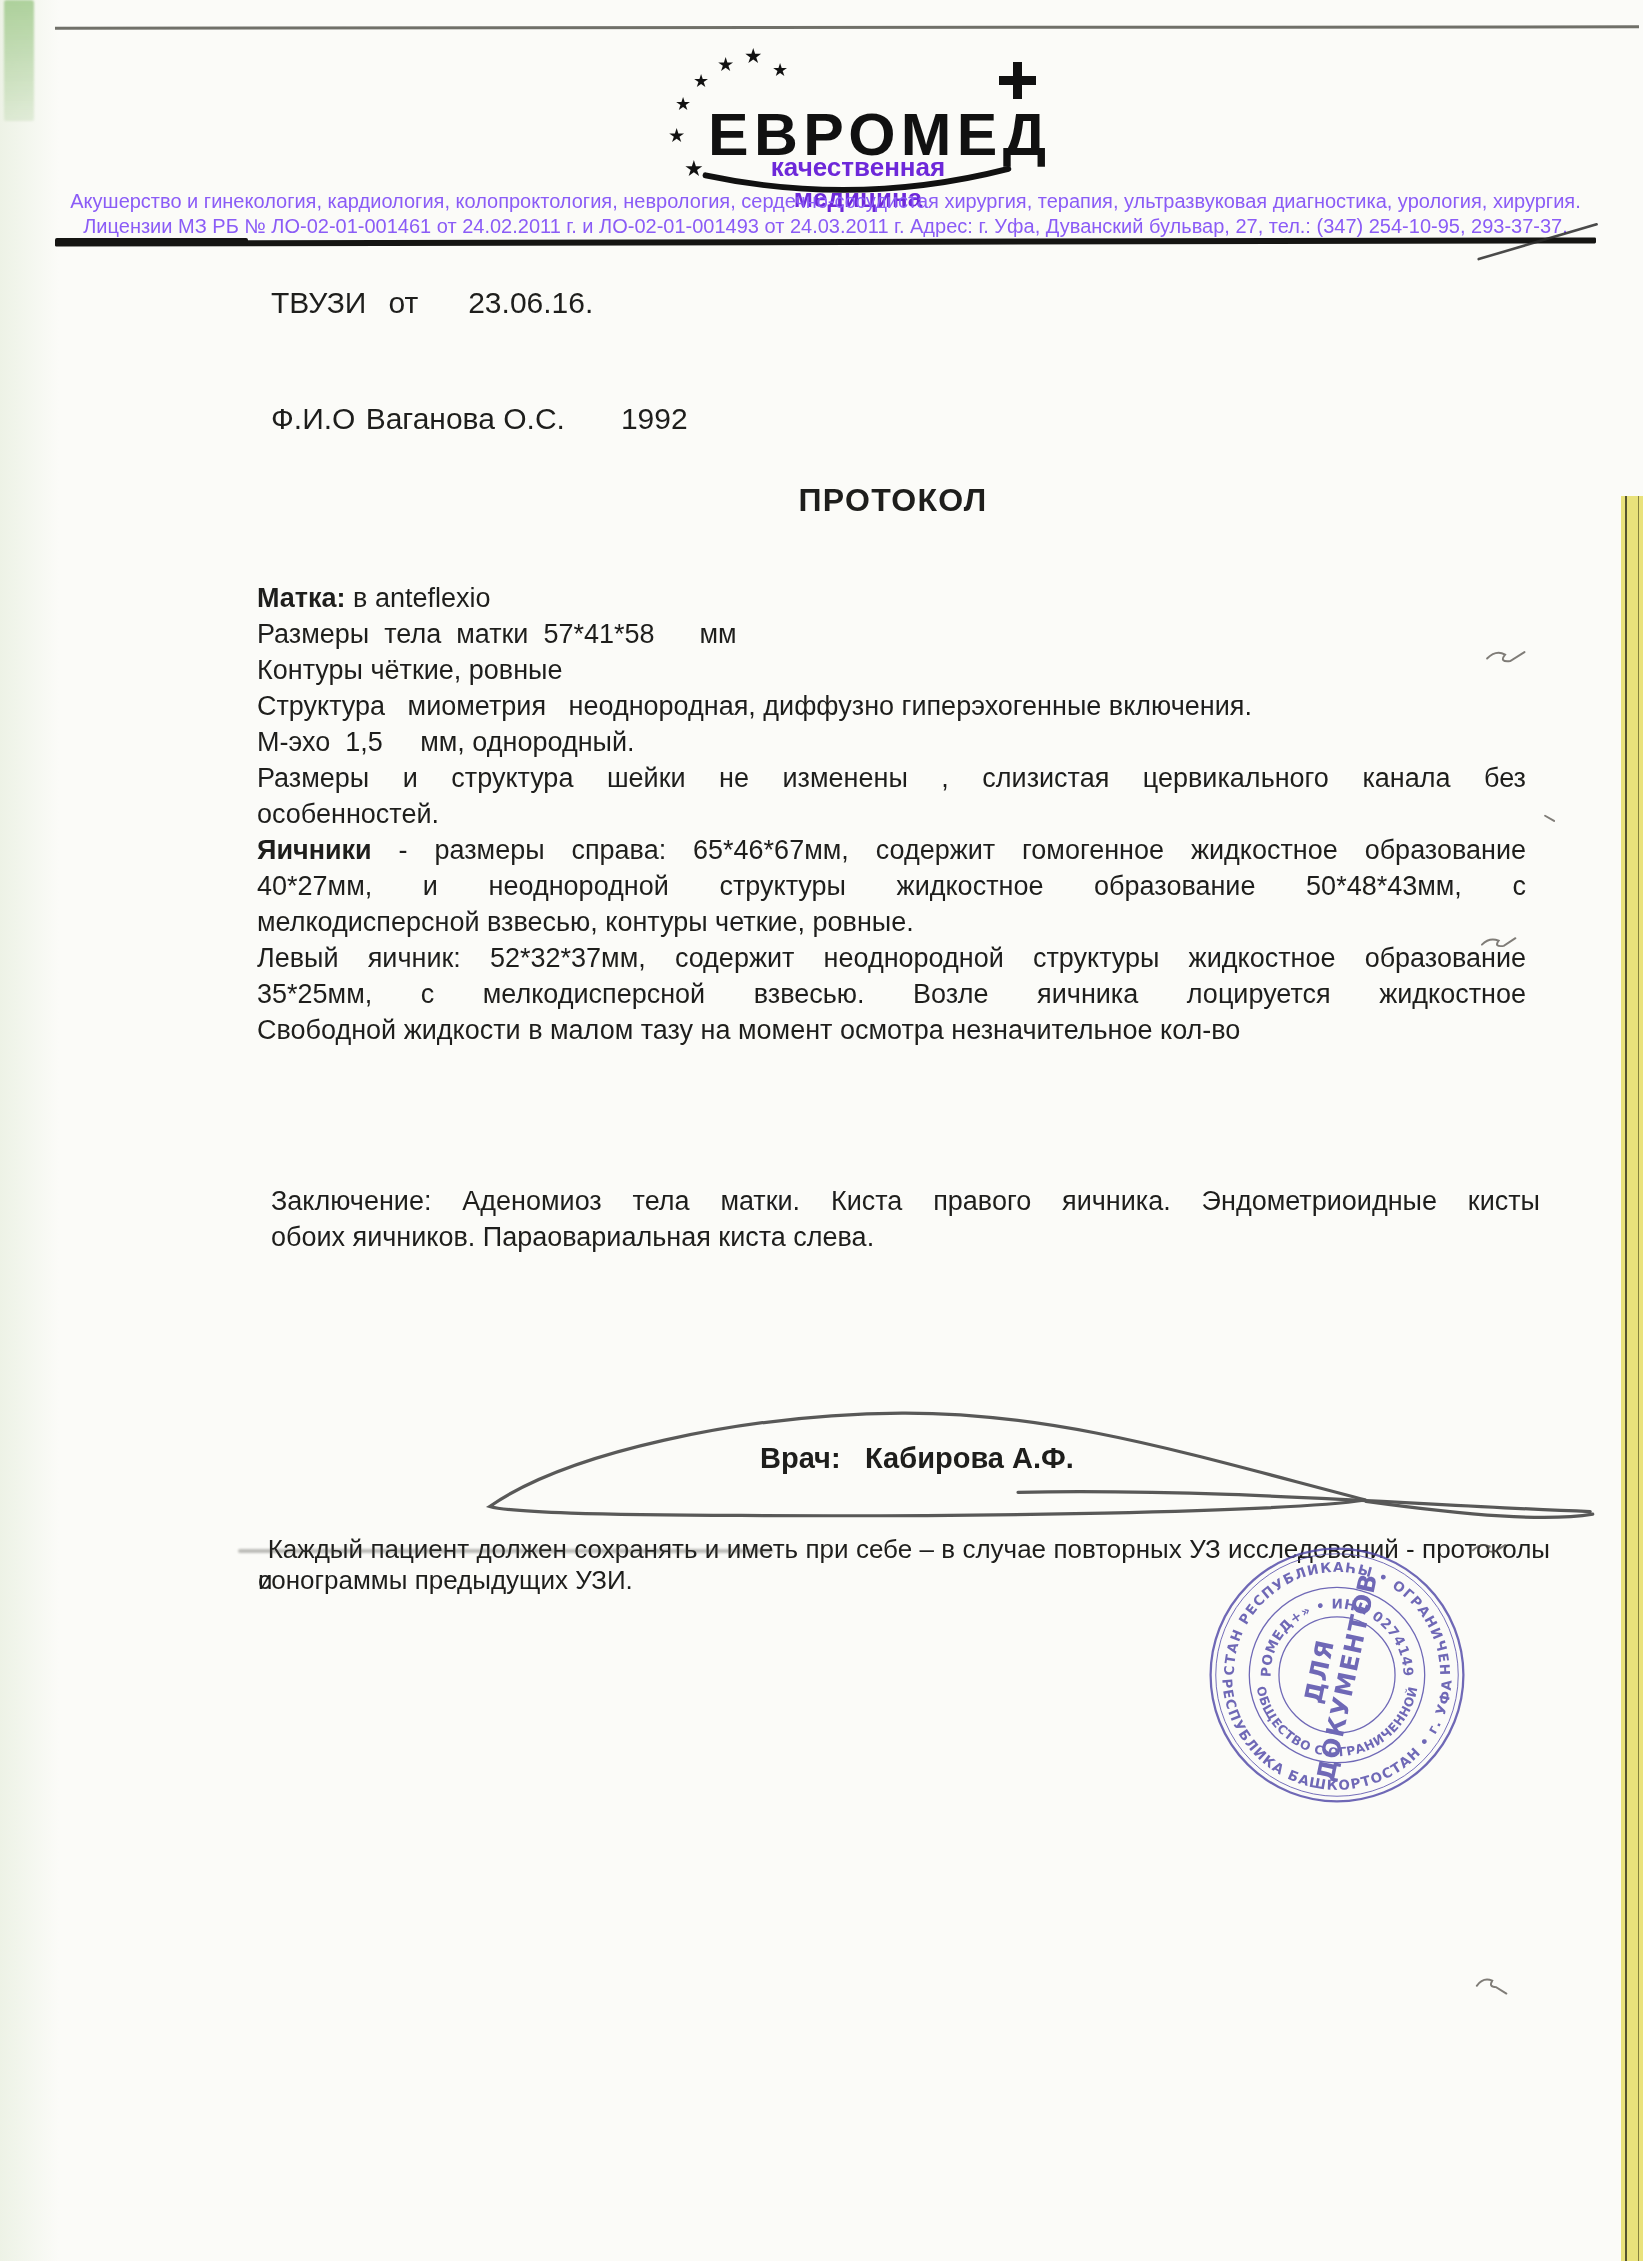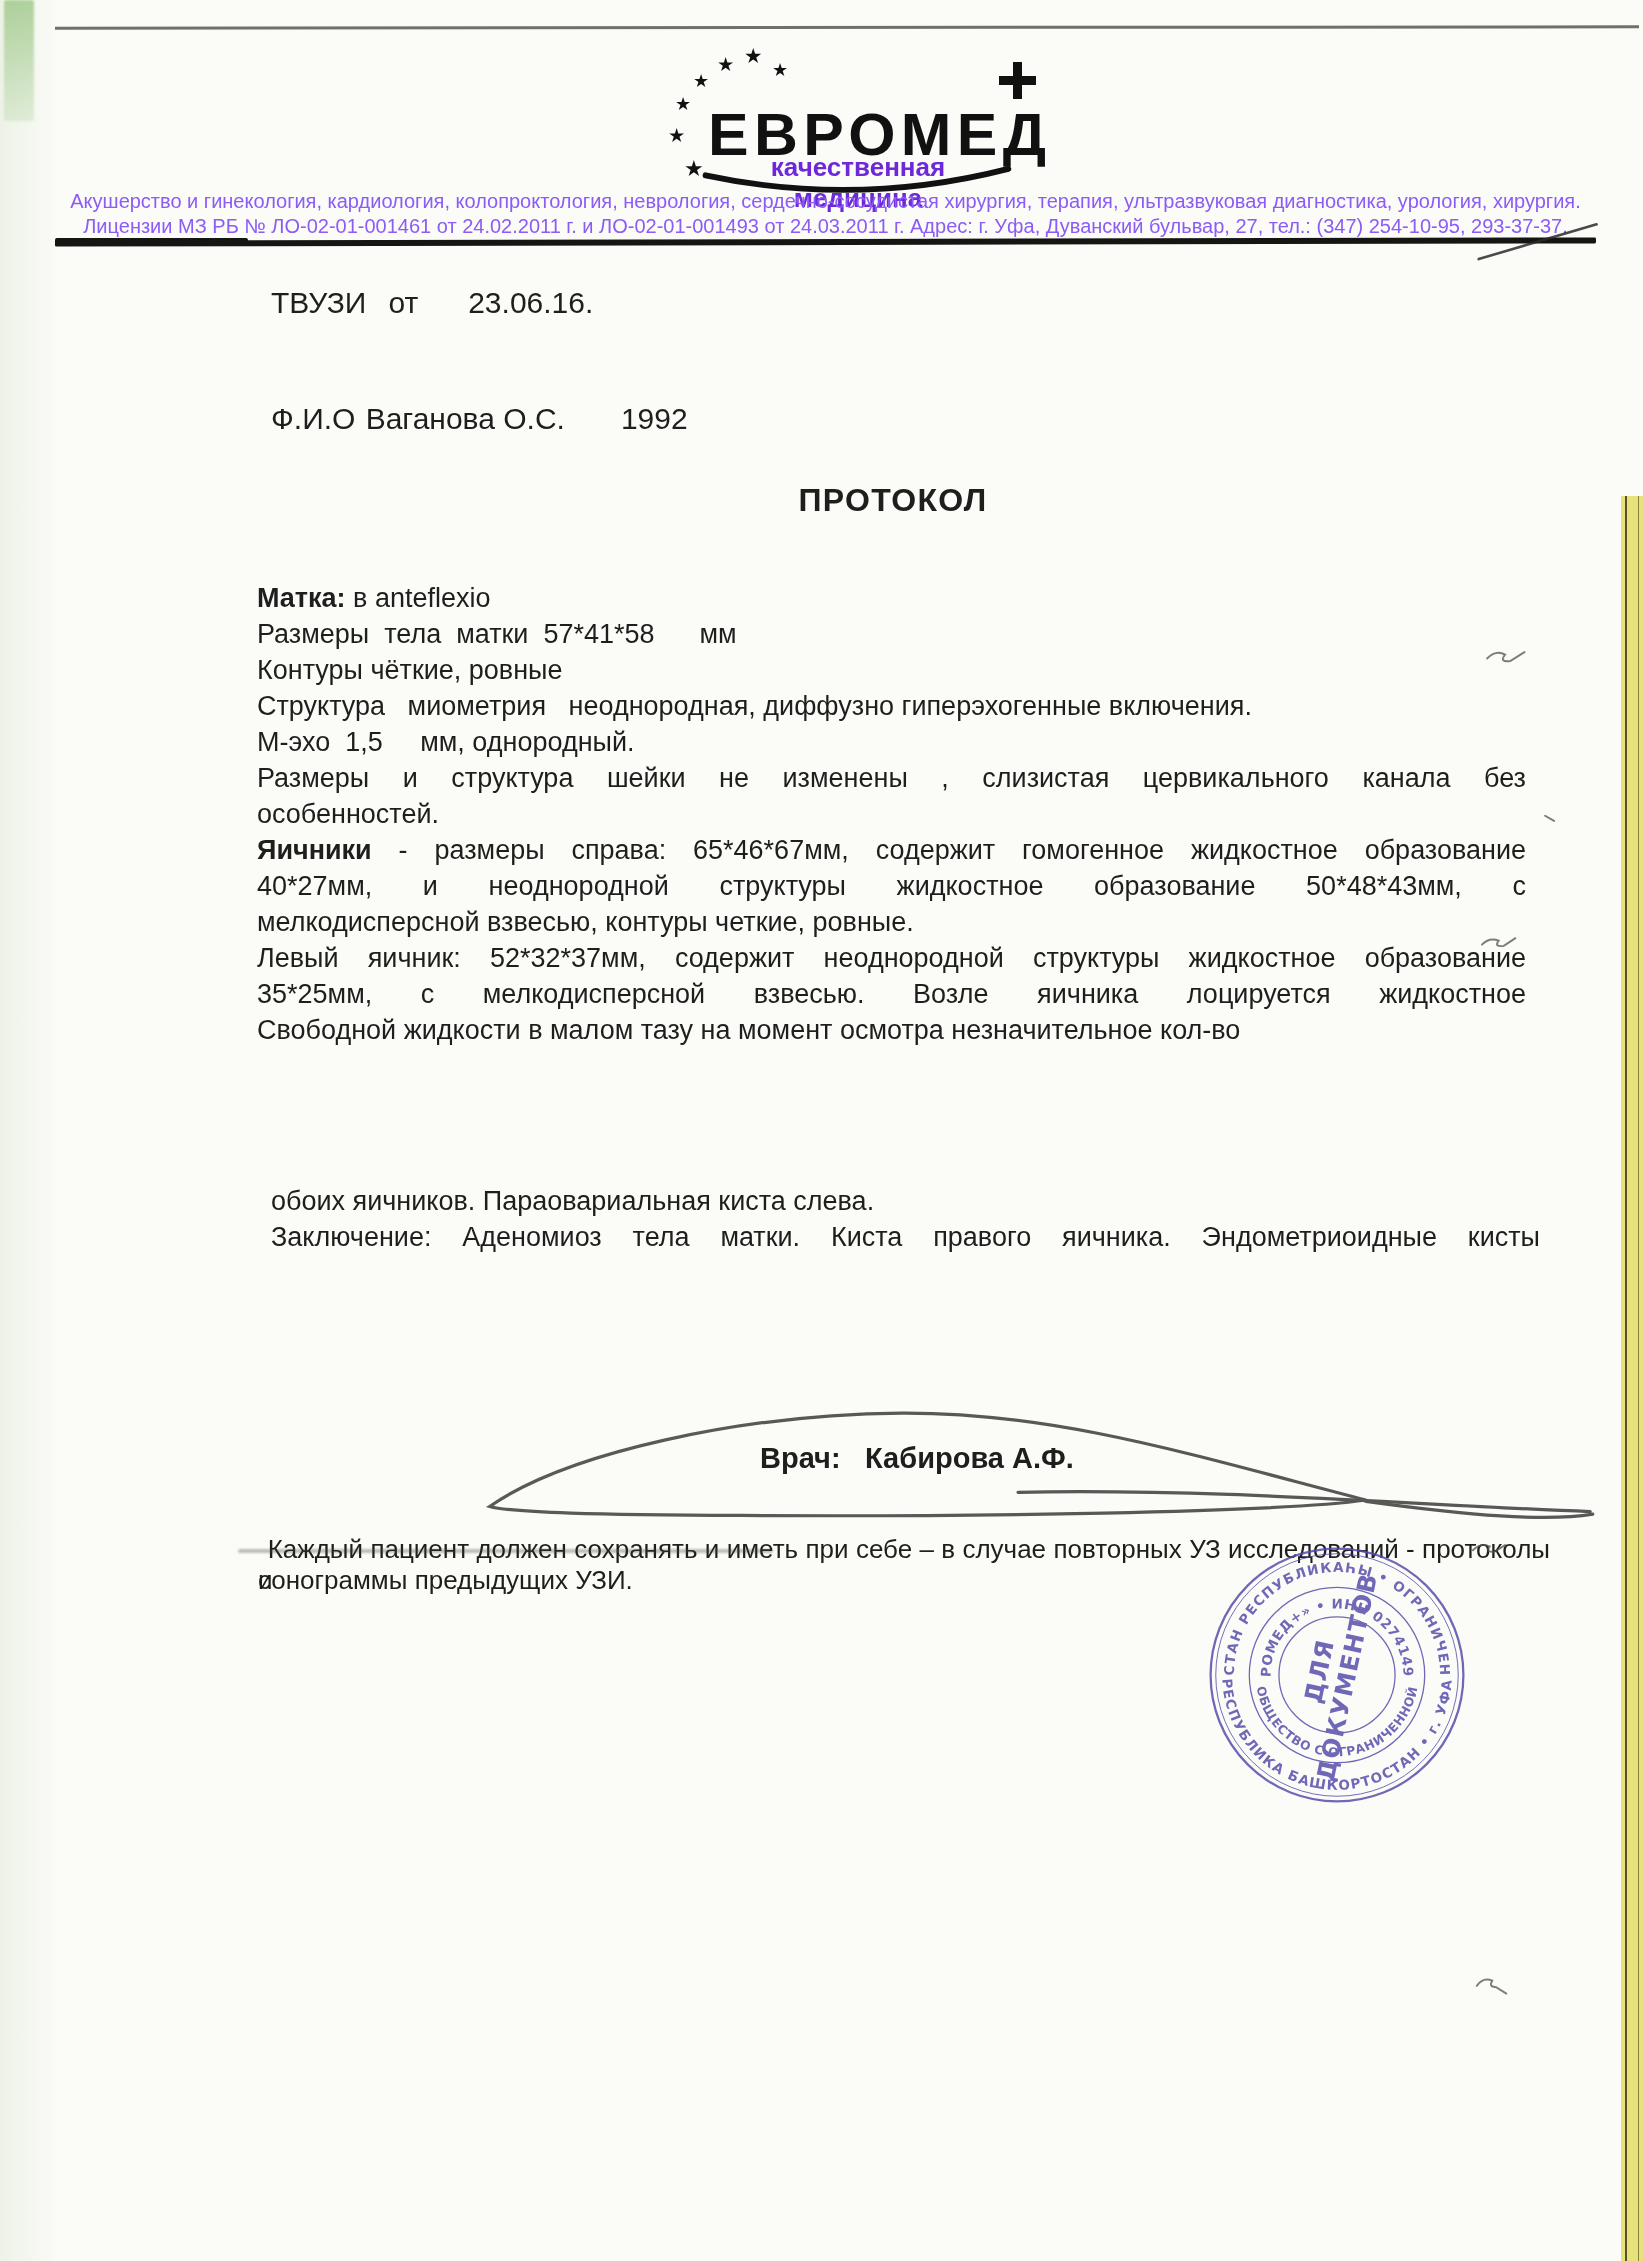--- a/index.html
+++ b/index.html
@@ -101,22 +101,22 @@
       <div class="tline just">Размеры и структура шейки не изменены , слизистая цервикального канала без</div>
       <div class="tline">особенностей.</div>
       <div class="tline just"><b>Яичники</b> - размеры справа: 65*46*67мм, содержит гомогенное жидкостное образование</div>
       <div class="tline just">40*27мм, и неоднородной структуры жидкостное образование 50*48*43мм, с</div>
       <div class="tline">мелкодисперсной взвесью, контуры четкие, ровные.</div>
       <div class="tline just">Левый яичник: 52*32*37мм, содержит неоднородной структуры жидкостное образование</div>
       <div class="tline just">35*25мм, с мелкодисперсной взвесью. Возле яичника лоцируется жидкостное</div>
       <div class="tline">Свободной жидкости в малом тазу на момент осмотра незначительное кол-во</div>
     </div>
   <div class="abs" id="conclusion-lines">
+      <div class="tline just">Заключение: Аденомиоз тела матки. Киста правого яичника. Эндометриоидные кисты</div>
       <div class="tline">обоих яичников. Параовариальная киста слева.</div>
-      <div class="tline just">Заключение: Аденомиоз тела матки. Киста правого яичника. Эндометриоидные кисты</div>
     </div>
 
   <div class="abs" id="doctor-line">
     <span class="g1">Врач:</span><span>Кабирова А.Ф.</span>
   </div>
   <div class="abs" id="footer-lines">
       <div class="tline just indent">Каждый пациент должен сохранять и иметь при себе – в случае повторных УЗ исследований - протоколы и</div>
       <div class="tline">сонограммы предыдущих УЗИ.</div>
     </div>
   <div class="abs" id="crease"></div>

